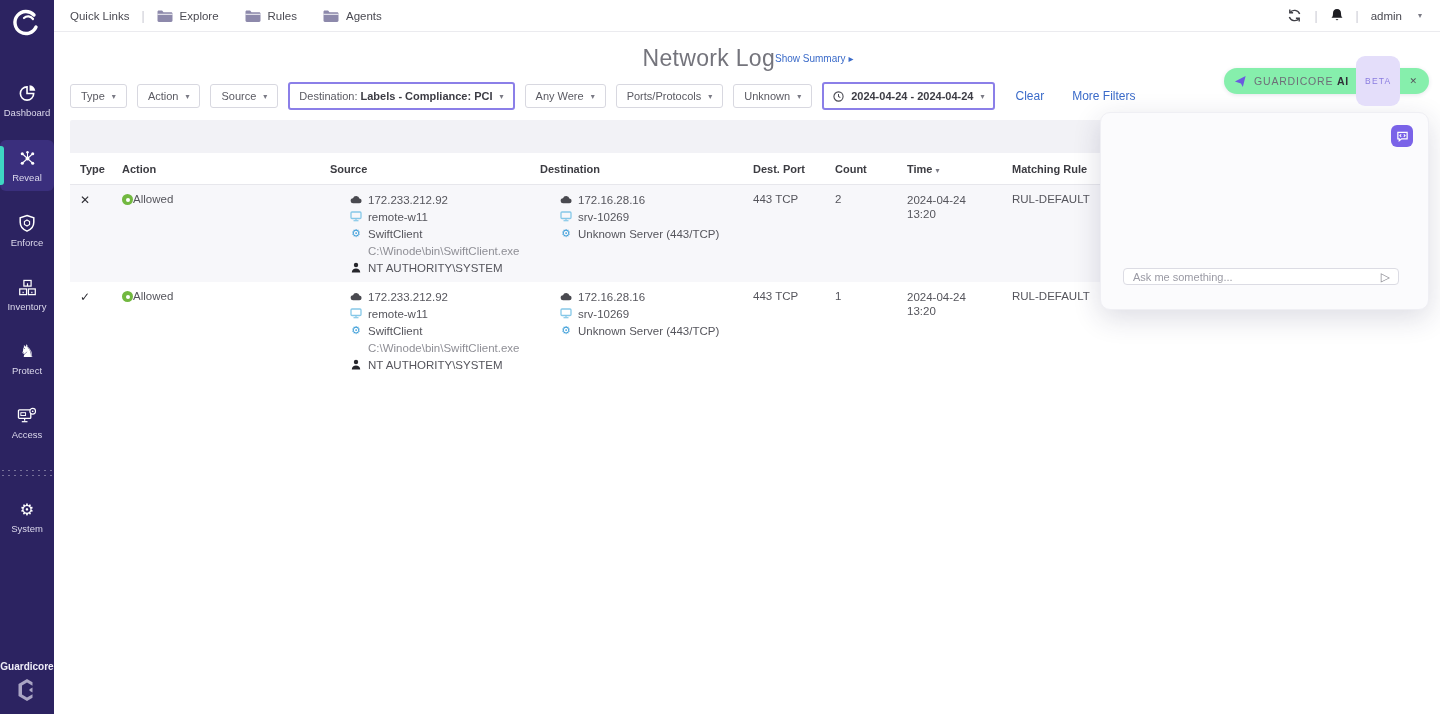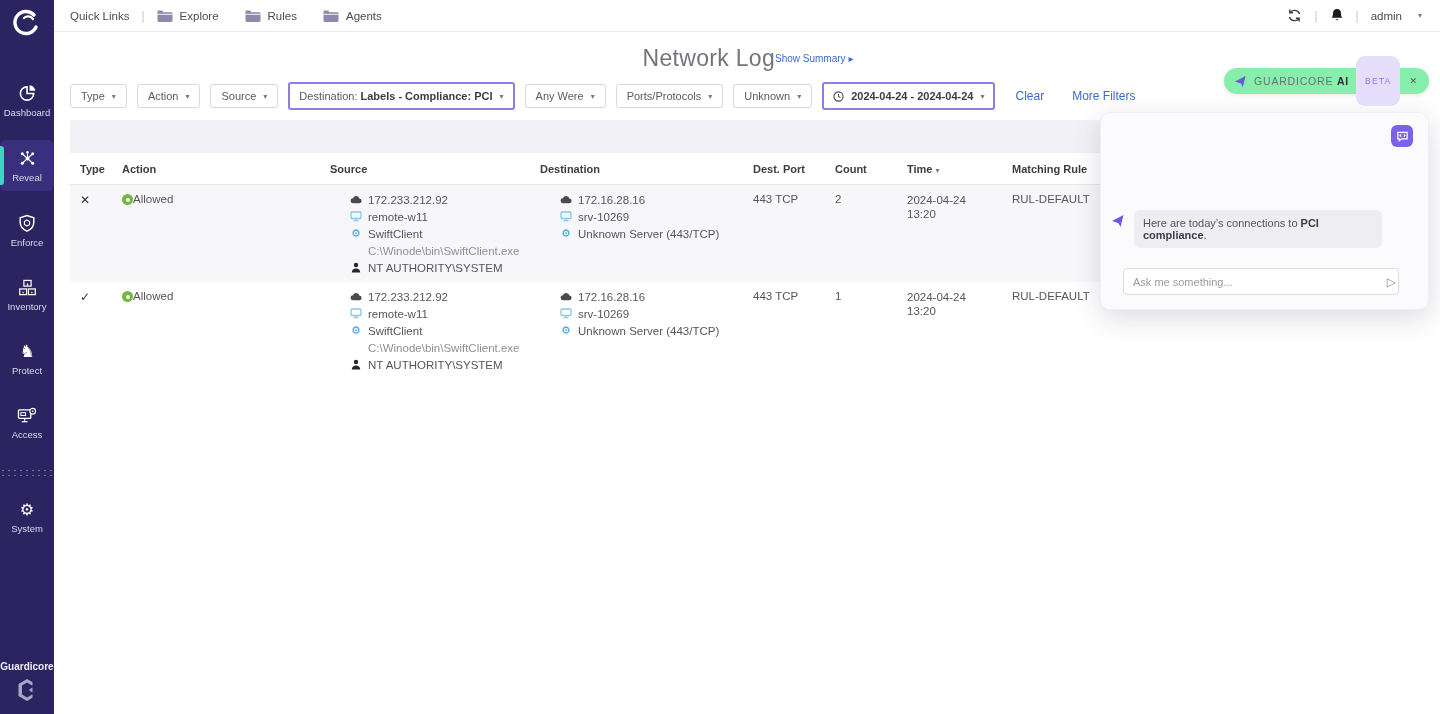--- a/index.html
+++ b/index.html
@@ -83,22 +83,22 @@
     background: #fbfbfd; border-radius: 10px; border: 1px solid #efeff4;
     box-shadow: 0 8px 28px rgba(40,40,80,.16); }
   .expand-btn { position: absolute; top: 12px; right: 15px; width: 22px; height: 22px; border-radius: 6px;
     background: #7a63e8; display: flex; align-items: center; justify-content: center; cursor: pointer; }
   .user-row { position: absolute; top: 48px; left: 30px; right: 22px; display: flex; align-items: center; gap: 7px; }
   .user-bubble { flex: 1; background: #fff; border-radius: 6px; padding: 6px 10px; font-size: 11px;
     color: #5a5a62; text-align: center; box-shadow: 0 1px 3px rgba(60,60,100,.08); }
   .ai-row { position: absolute; top: 97px; left: 10px; right: 46px; display: flex; align-items: flex-start; gap: 9px; }
   .ai-bubble { flex: 1; background: #ededf2; border-radius: 6px; padding: 7px 9px; font-size: 11px; color: #55555c; }
   .ai-bubble b { color: #3c3c44; }
-  .ask-box { position: absolute; left: 22px; right: 29px; top: 155px; height: 27px; background: #fff;
-    border: 1px solid #dcdce4; border-radius: 4px; display: flex; align-items: center; padding: 0 2px 0 9px; }
+  .ask-box { position: absolute; left: 22px; right: 29px; top: 155px; height: 17px; background: #fff;
+    border: 1px solid #dcdce4; border-radius: 4px; display: flex; align-items: center; padding: 0 8px 0 9px; }
   .ask-input { flex: 1; border: none; outline: none; font-size: 11px; color: #5a5a62; background: transparent;
     font-family: "Liberation Sans", "DejaVu Sans", sans-serif; }
   .ask-input::placeholder { color: #9a9aa4; }
   .send-glyph { font-size: 12px; color: #8a8a92; cursor: pointer; }
 
   svg { display: block; }
 </style>
 </head>
 <body>
 
@@ -490,28 +490,18 @@
   <div class="expand-btn">
     <span>
       <svg width="13" height="13" viewBox="0 0 14 14">
         <path d="M2 2.5 h10 v7 h-6 l-2.5 2 v-2 H2z" fill="none" stroke="#fff" stroke-width="1.3"></path>
         <path d="M5.6 4.6 L4.2 6 l1.4 1.4 M8.4 4.6 L9.8 6 8.4 7.4" fill="none" stroke="#fff" stroke-width="1.1"></path>
       </svg>
     </span>
   </div>
 
 
-  <div class="ai-row">
-    <span style="margin-top:4px;">
-      <svg width="14" height="14" viewBox="0 0 14 14">
-          <polygon points="12.5,1 1,7 7.5,9.2 9.5,13" fill="#6a5ae0"></polygon>
-        </svg>
-    </span>
-    <span class="ai-bubble">
-      <span>Here are today’s connections to </span><b>PCI compliance</b><span>.</span>
-    </span>
-  </div>
 
   <div class="ask-box">
     <input class="ask-input" type="text" placeholder="Ask me something..." style="">
     <span class="send-glyph">▷</span>
   </div>
 </div>
 
 </body></html>

